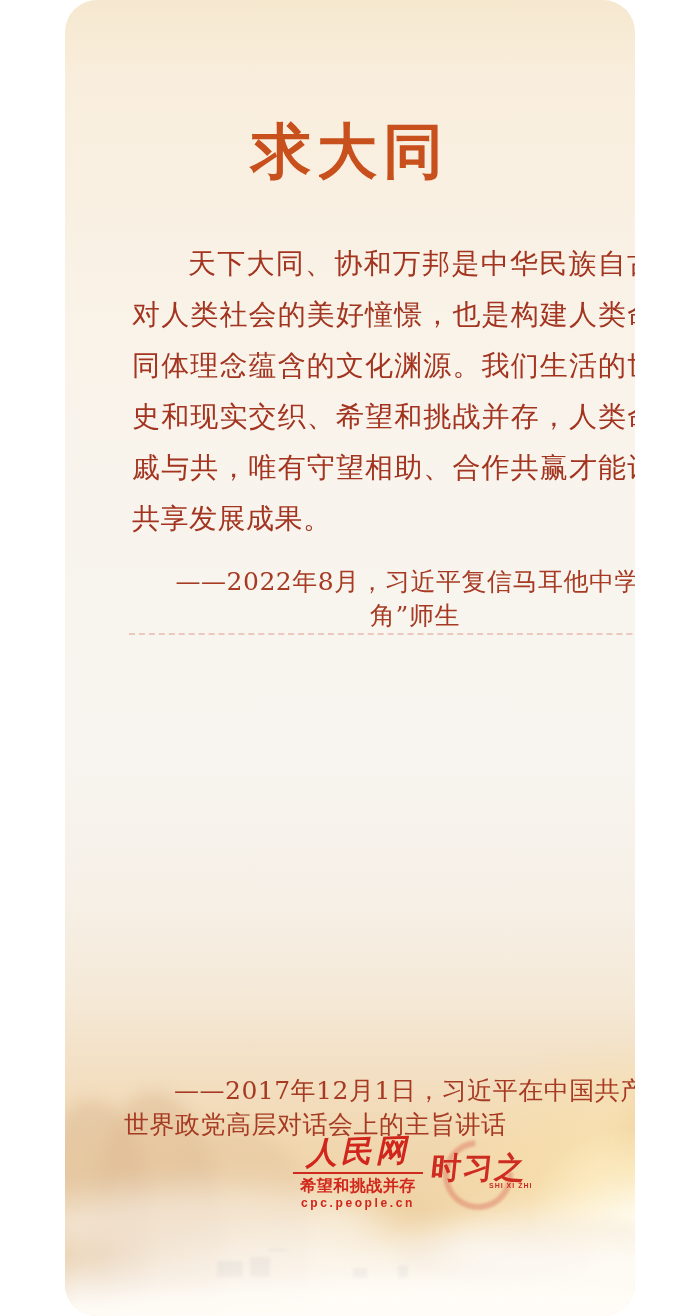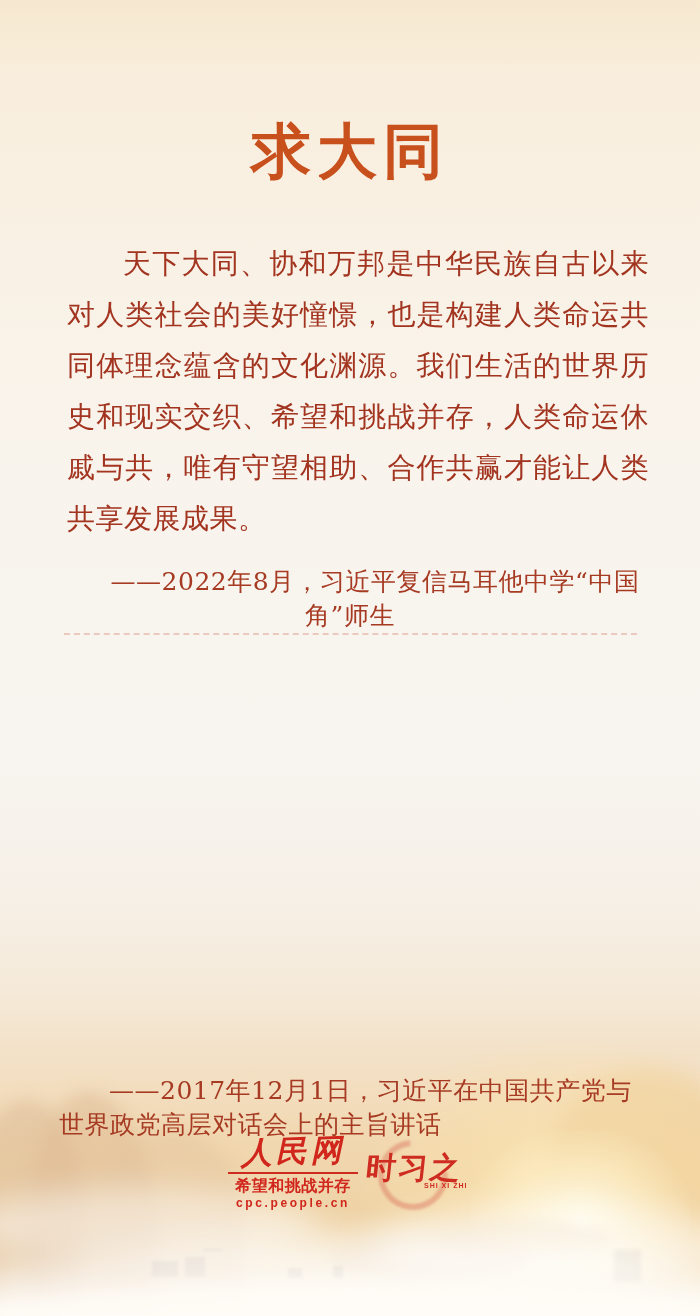--- a/index.html
+++ b/index.html
@@ -1,35 +1,36 @@
 <!DOCTYPE html>
 <html><head>
 <meta charset="utf-8">
 <style>
   html,body{margin:0;padding:0;background:#ffffff;}
   .page{
     position:relative;
-    width:700px;height:1316px;
+    width:570px;height:1316px;
     margin:0 auto;
     overflow:hidden;
     font-family:"Liberation Sans",sans-serif;
     background:linear-gradient(180deg,
       #f6e8cf 0%,
       #f9eedd 6%,
       #f9f0e2 15%,
       #f9f3ea 28%,
       #f8f4ee 45%,
       #f8f4ef 58%,
       #f6f0e7 68%,
       #f5ead9 75%,
       #f3e0c5 81%,
       #f1d7af 87%,
       #efd3a6 92%,
       #f3dfbd 97%,
       #f8ecd7 100%);
+    border-radius:32px;
   }
   
   .layer{position:absolute;pointer-events:none;}
   .glow-wide{left:360px;top:1040px;width:420px;height:300px;
     background:radial-gradient(ellipse at center,rgba(253,232,180,.75) 0%,rgba(251,226,170,.4) 45%,rgba(251,226,170,0) 72%);}
   .glow-core{left:470px;top:1130px;width:220px;height:180px;
     background:radial-gradient(ellipse at center,rgba(255,251,230,.95) 0%,rgba(255,242,205,.55) 45%,rgba(255,242,205,0) 75%);}
   .mtn{filter:blur(8px);}
   .mtn-left-back{left:-25px;top:1100px;width:110px;height:210px;background:rgba(219,185,149,.5);border-radius:60% 70% 0 0;}
   .mtn-left-main{left:28px;top:1092px;width:130px;height:225px;background:rgba(222,188,150,.55);border-radius:55% 65% 0 0/72% 82% 0 0;}

